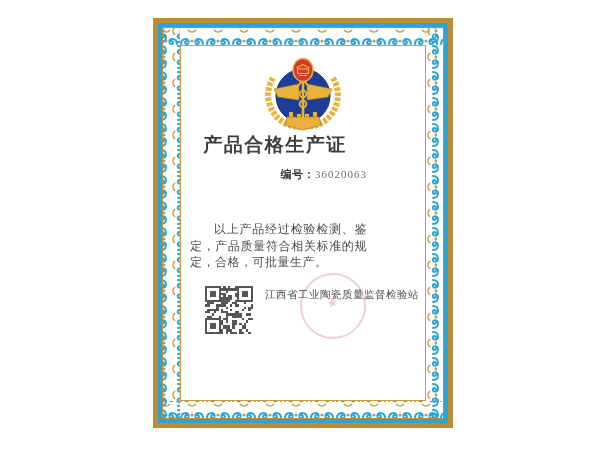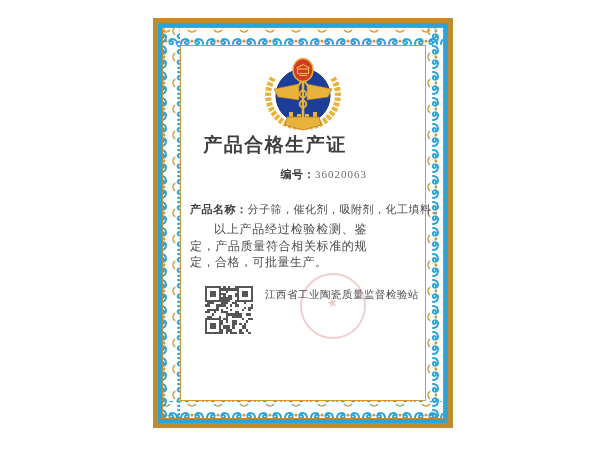--- a/index.html
+++ b/index.html
@@ -86,23 +86,20 @@
         <path d="M33.5,12 L40,8.5 L46.5,12" fill="none" stroke="#F2C145" stroke-width="1.1"></path>
         <line x1="36" y1="19.5" x2="44" y2="19.5" stroke="#F2C145" stroke-width="1.1"></line>
       </svg>
 
       <div class="title">产品合格生产证</div>
 
       <div class="row serial">
         <span class="lbl">编号：</span><span class="num">36020063</span>
       </div>
 
-      <div class="row field2">
-        <span class="lbl">产品名称：</span><span>分子筛，催化剂，吸附剂，化工填料。</span>
-      </div>
 
       <div class="statement">以上产品经过检验检测、鉴定，产品质量符合相关标准的规定，合格，可批量生产。</div>
 
 
       <svg id="qr" class="qr" viewBox="0 0 21 21" xmlns="http://www.w3.org/2000/svg" shape-rendering="crispEdges">
           <rect x="0" y="0" width="1" height="1" fill="#565656"></rect>
           <rect x="1" y="0" width="1" height="1" fill="#565656"></rect>
           <rect x="2" y="0" width="1" height="1" fill="#565656"></rect>
           <rect x="3" y="0" width="1" height="1" fill="#565656"></rect>
           <rect x="4" y="0" width="1" height="1" fill="#565656"></rect>

